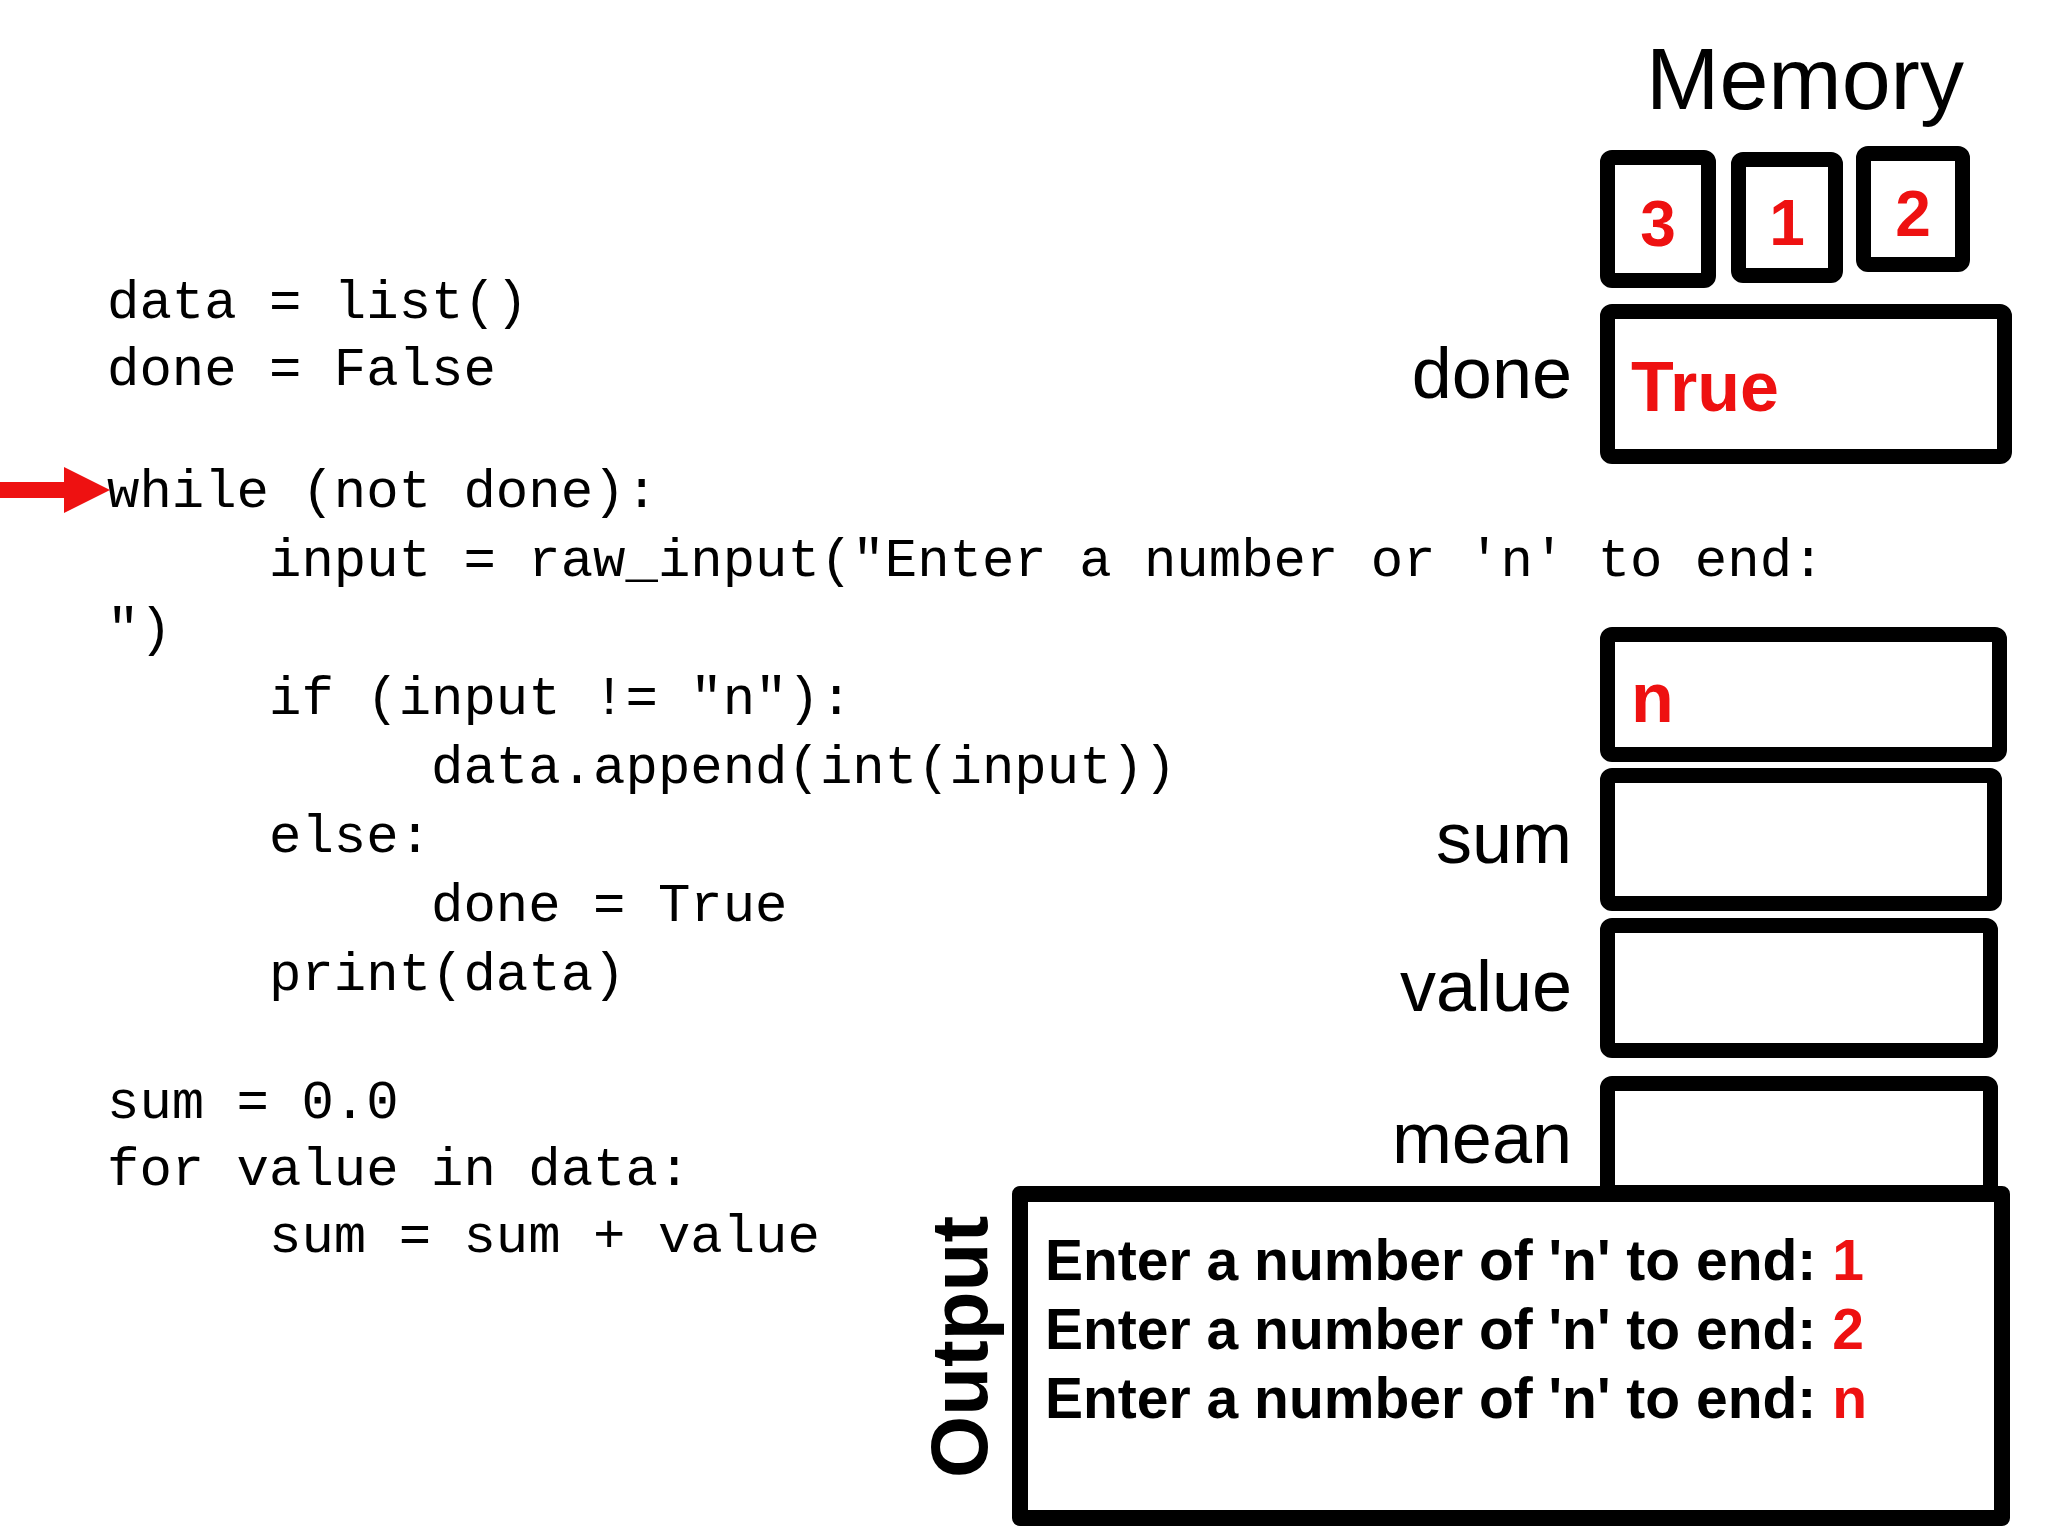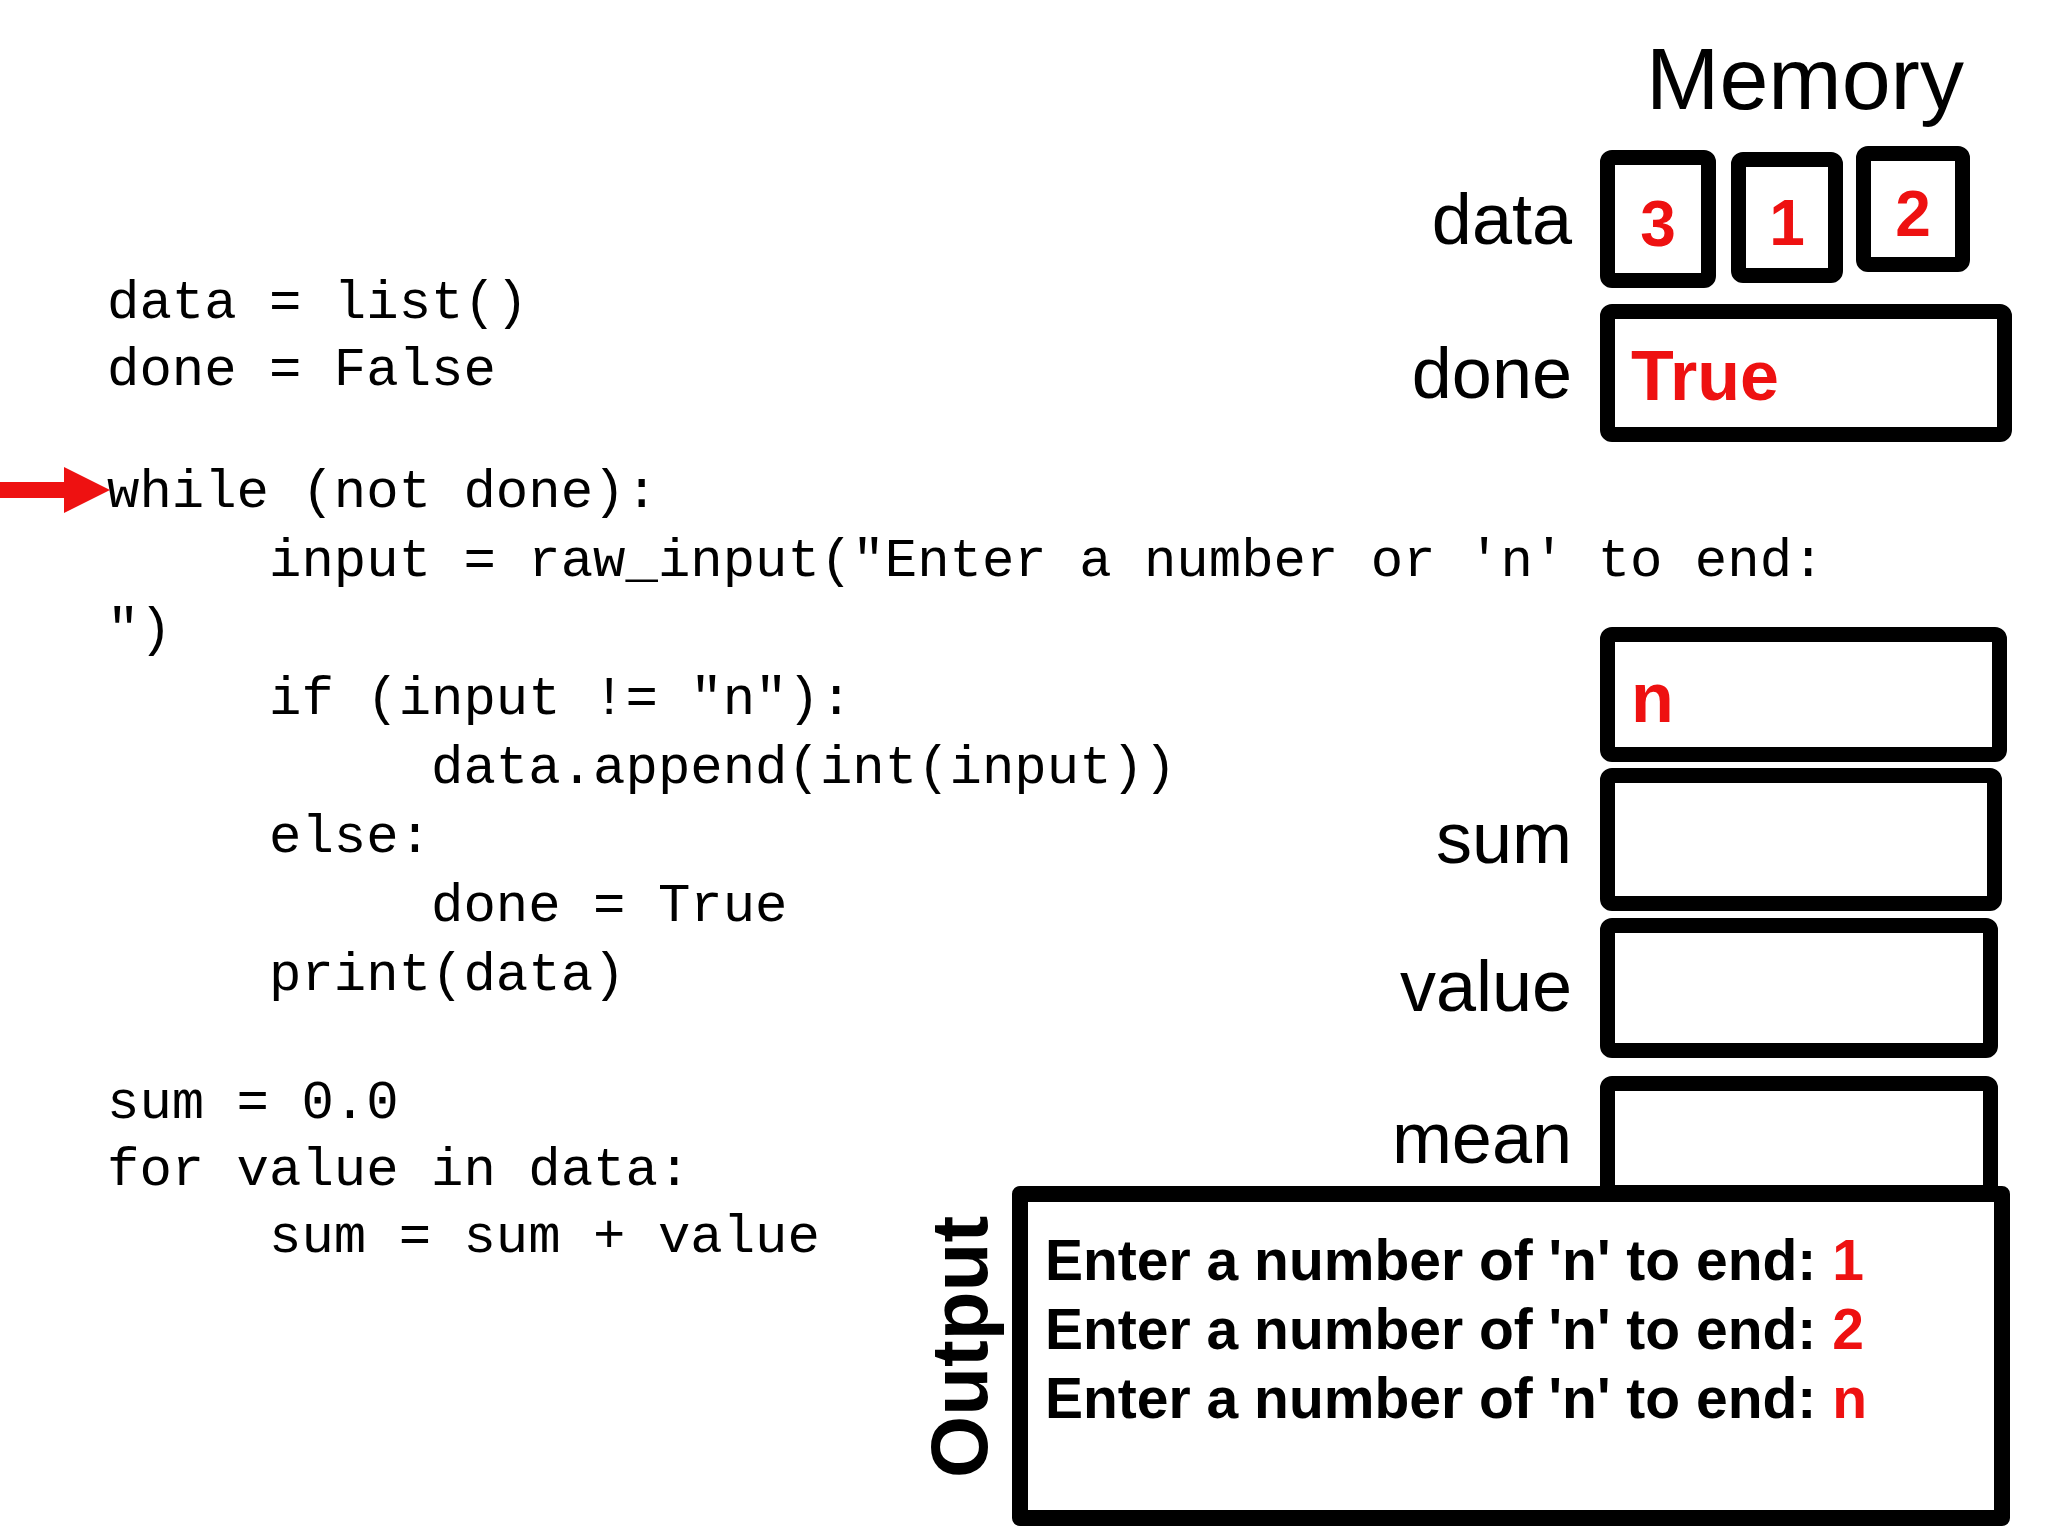--- a/index.html
+++ b/index.html
@@ -59,33 +59,32 @@
 for value in data:
      sum = sum + value</pre>
 
   <div>
     <div class="arrow-shaft"></div>
     <div class="arrow-head"></div>
   </div>
 
   <div class="mem-title">Memory</div>
 
-  <div class="mem-label" style="top:177px;">data</div>
   <div class="mem-box cell" style="left:1600px;top:150px;width:116px;height:138px;">
     <span class="cell-value">3</span>
   </div>
   <div class="mem-box cell" style="left:1731px;top:152px;width:112px;height:131px;">
     <span class="cell-value">1</span>
   </div>
   <div class="mem-box cell" style="left:1856px;top:146px;width:114px;height:126px;">
     <span class="cell-value">2</span>
   </div>
 
   <div class="mem-label" style="top:331px;">done</div>
-  <div class="mem-box" style="left:1600px;top:304px;width:412px;height:138px;">
+  <div class="mem-box" style="left:1600px;top:304px;width:412px;height:160px;">
     <span class="slot-value">True</span>
   </div>
 
   <div class="mem-box" style="left:1600px;top:627px;width:407px;height:135px;">
     <span class="slot-value">n</span>
   </div>
 
   <div class="mem-label" style="top:796px;">sum</div>
   <div class="mem-box" style="left:1600px;top:768px;width:402px;height:143px;">
     <span class="slot-value"></span>

